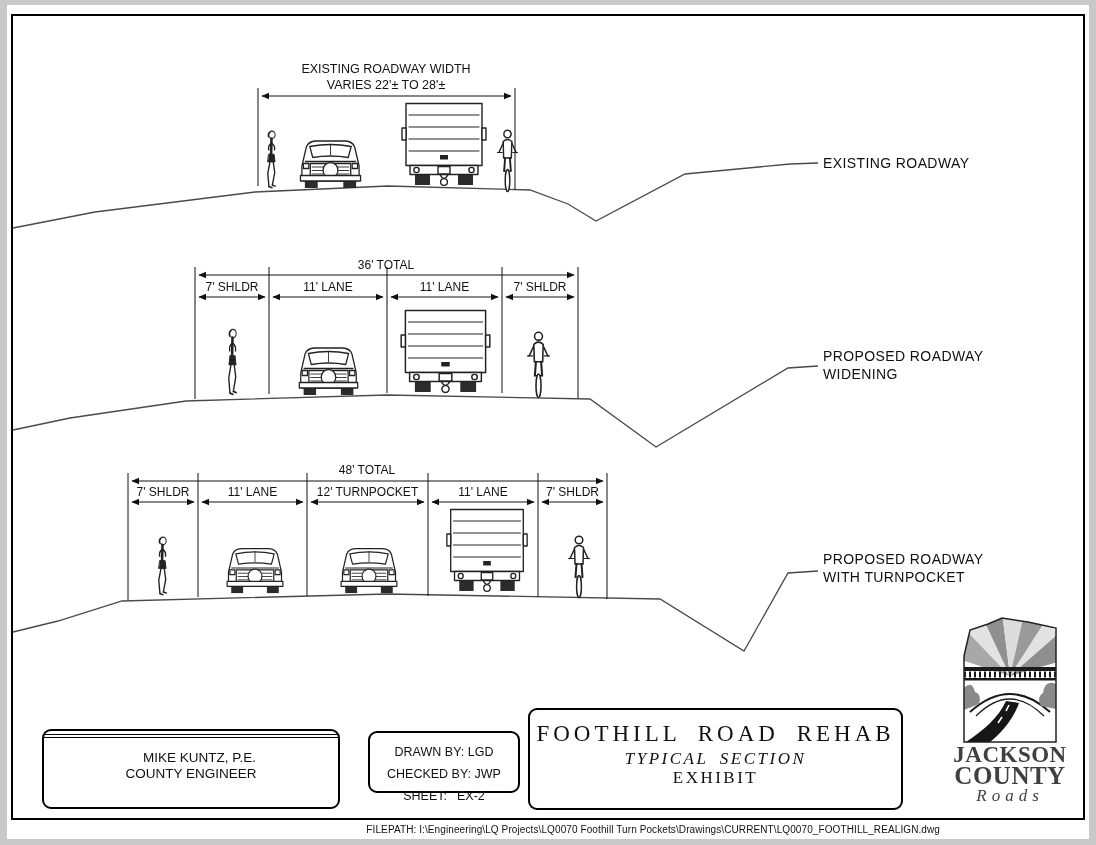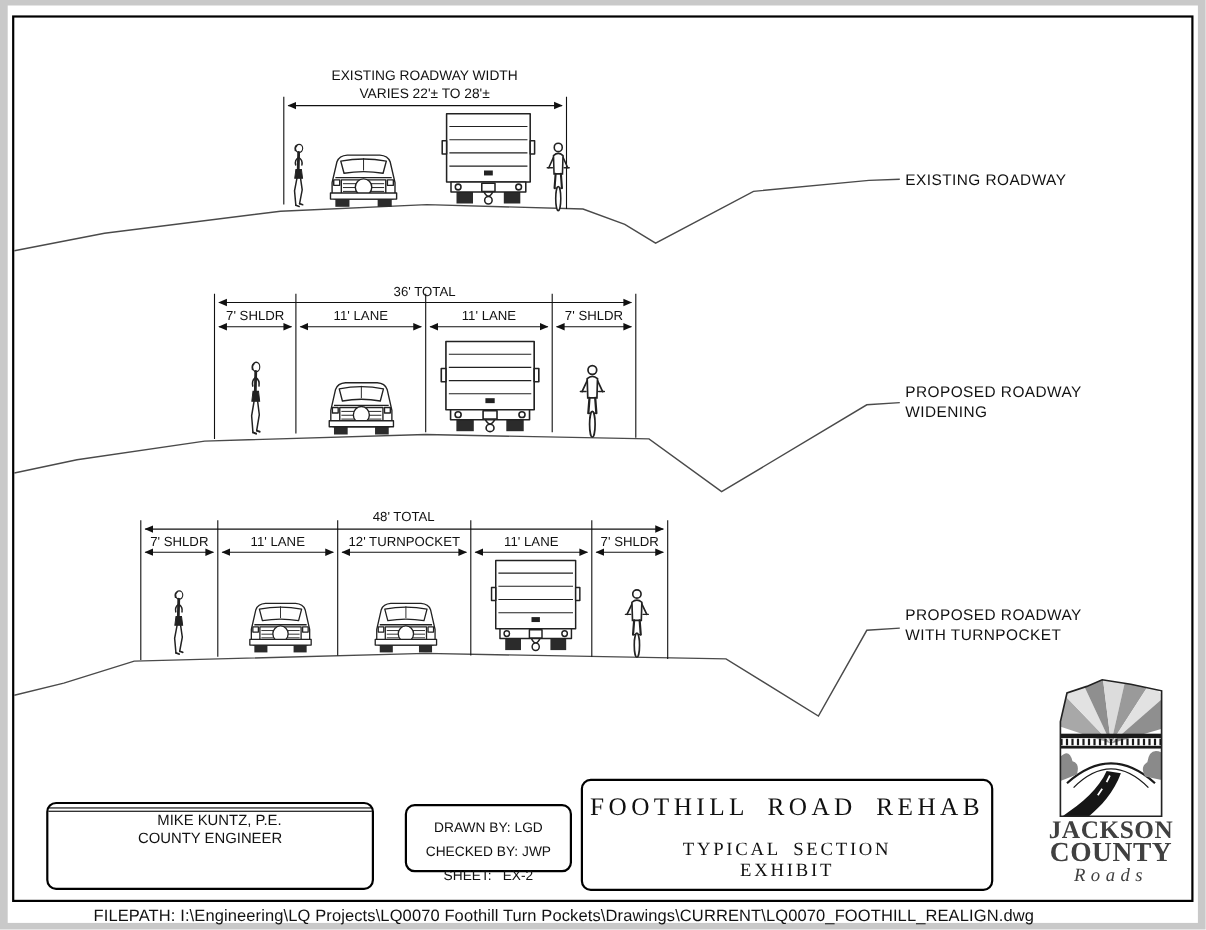--- a/index.html
+++ b/index.html
@@ -11,39 +11,39 @@
 
   .svg-dim   { font:12px "Liberation Sans", sans-serif; fill:#111; }
   .svg-note  { font:12.5px "Liberation Sans", sans-serif; fill:#111; }
   .svg-callout { font:14px "Liberation Sans", sans-serif; fill:#111; letter-spacing:.4px; }
 
   .block { position:absolute; background:#fff; border:2.5px solid #000; border-radius:9px; text-align:center; color:#111; }
   .org-block { left:42px; top:729px; width:298px; height:80px; }
   .org-title { font-size:17px; letter-spacing:.5px; line-height:25px; padding-top:7px; }
   .org-divider { height:4px; border-top:1.3px solid #000; border-bottom:1.3px solid #000; margin-top:3px; }
   .org-line { font-size:13.5px; line-height:16px; }
-  .org-line.first { margin-top:0;padding-left:17px; }
+  .org-line.first { margin-top:12px;padding-left:17px; }
 
   .credits-block { left:368px; top:731px; width:152px; height:62px; padding-top:8px; }
   .credits-line { font-size:12.5px; line-height:22px; white-space:pre; }
   .sheet-val { padding-left:10px; }
 
   .title-block { left:528px; top:708px; width:375px; height:102px; font-family:"Liberation Serif", serif; }
   .proj-title { font-size:23px; letter-spacing:4px; word-spacing:8px; padding-top:10px; line-height:28px; }
   .proj-sub   { font-size:17px; letter-spacing:2.5px; word-spacing:5px; line-height:19px; }
-  .proj-sub.first { margin-top:14px; }
+  .proj-sub.first { margin-top:1px;font-style:italic; }
 
   .logo { position:absolute; left:943px; top:616px; width:134px; text-align:center; color:#404040; }
   .logo svg { display:block; margin:0 auto; }
   .logo-big { font-family:"Liberation Serif", serif; font-weight:bold; line-height:21px; letter-spacing:.5px; }
   .logo-j { font-size:23px; }
   .logo-c { font-size:25px; }
   .logo-r { font-family:"Liberation Serif", serif; font-style:italic; font-weight:normal; font-size:17px; letter-spacing:5px; line-height:19px; }
 
-  .filepath { position:absolute; top:824px; right:156px; font-size:15px; color:#111; letter-spacing:.1px; }
+  .filepath { position:absolute; top:824px; right:156px; font-size:10px; color:#111; letter-spacing:.1px; }
 </style>
 </head>
 <body>
 
 <div class="sheet"></div>
 <div class="frame"></div>
 
 <svg class="drawing" viewBox="0 0 1096 845">
   <defs>
     <marker id="arrow" viewBox="0 0 10 10" refX="8.6" refY="5" markerWidth="8.5" markerHeight="8.5" orient="auto-start-reverse">

